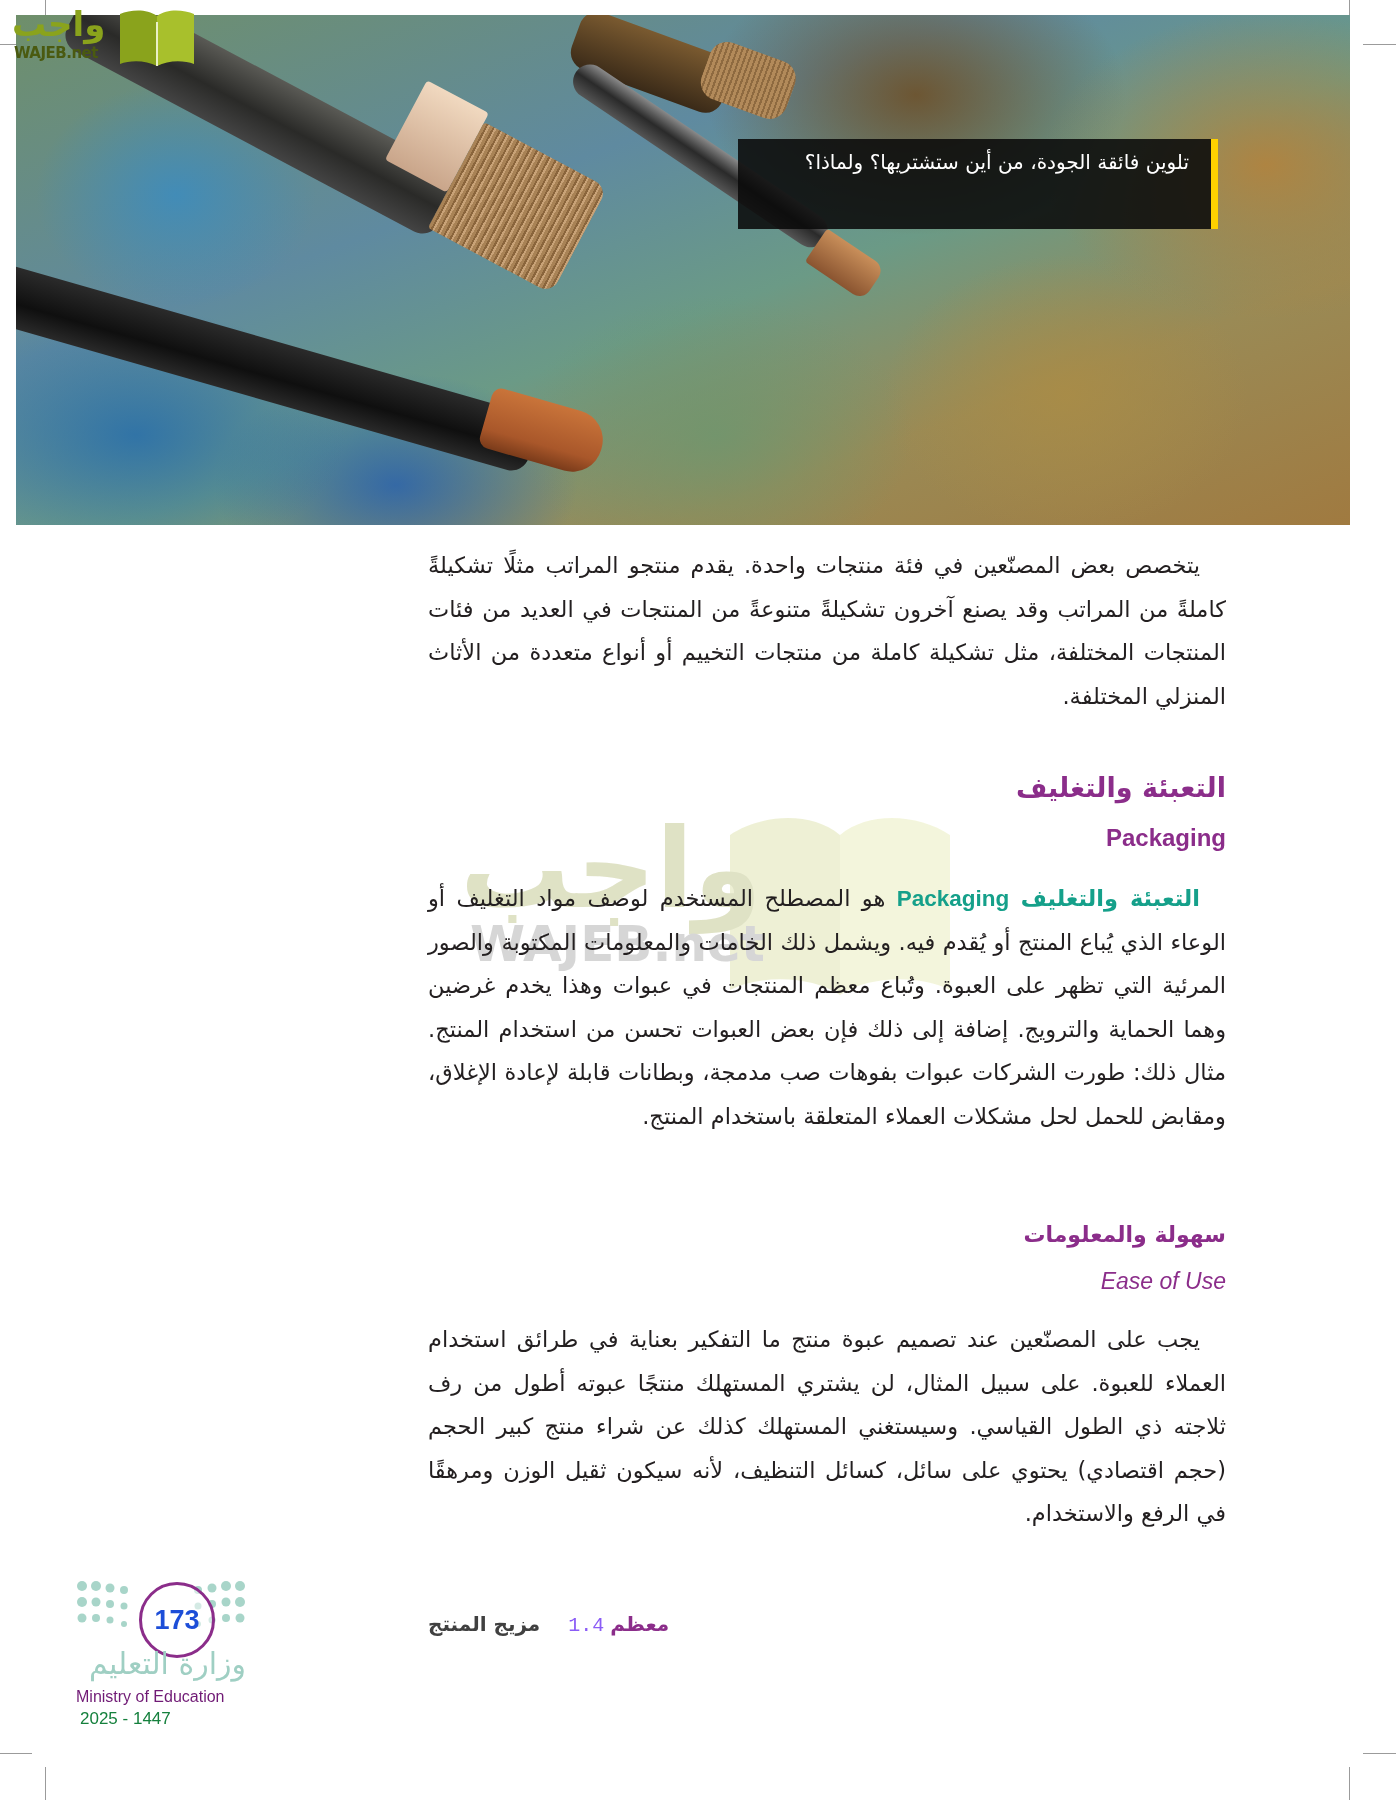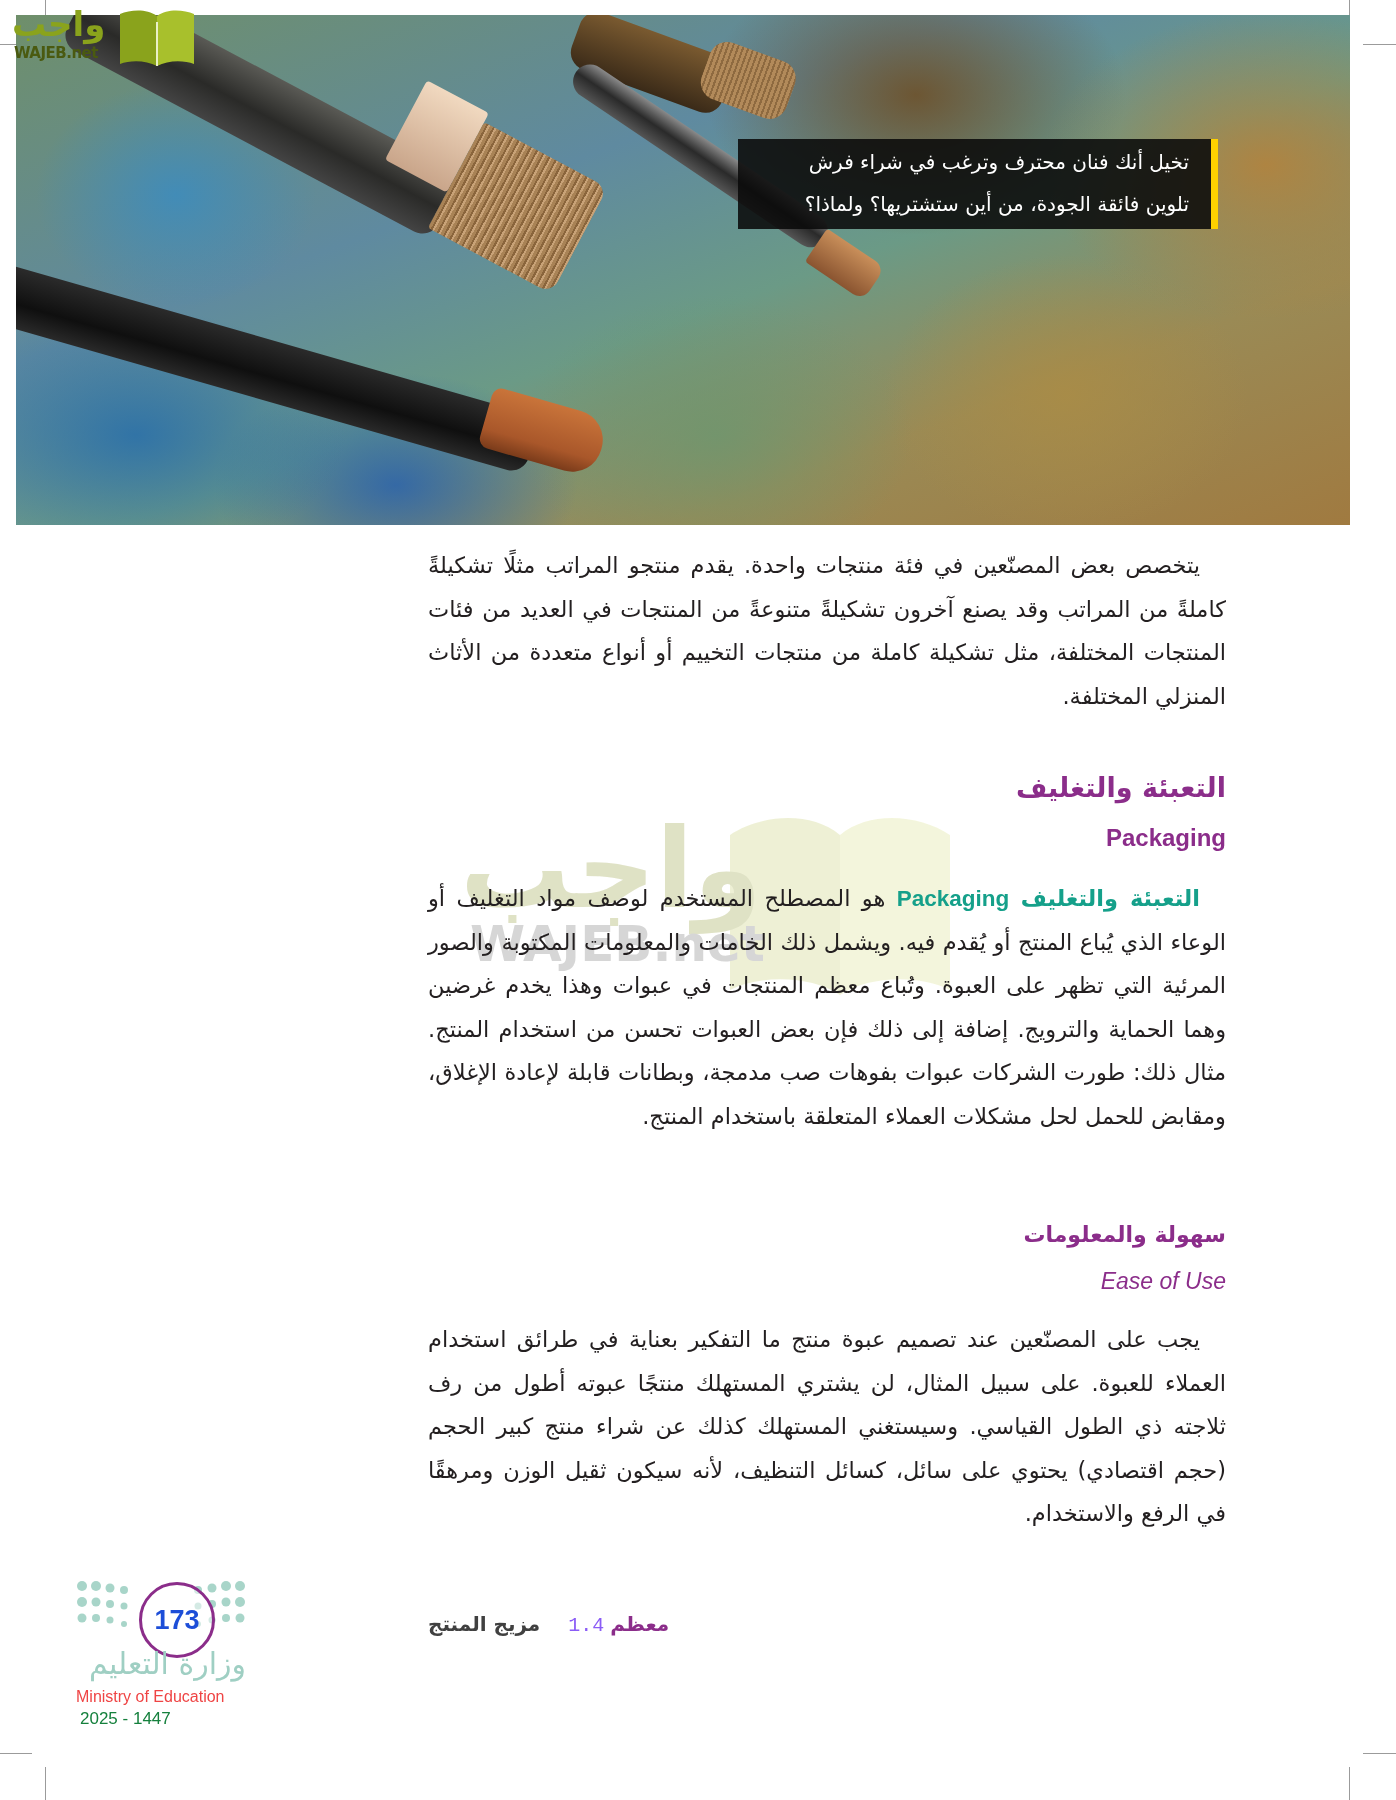--- a/index.html
+++ b/index.html
@@ -84,21 +84,21 @@
 
     .moe { position: absolute; left: 76px; top: 1578px; width: 180px; height: 150px; }
     .moe .dots { position: absolute; left: 0; top: 0; }
     .moe .page-circle {
       position: absolute; left: 63px; top: 4px; width: 70px; height: 70px; border-radius: 50%;
       border: 3px solid #8b2d8a; background: rgba(255,255,255,0.5);
       display: flex; align-items: center; justify-content: center;
       font-family: "Liberation Sans", sans-serif; font-size: 27px; font-weight: bold; color: #1d4ed8;
     }
     .moe .ar { position: absolute; left: 0; top: 68px; width: 170px; font-size: 30px; color: #9fcfc3; direction: rtl; text-align: right; letter-spacing: 2px; }
-    .moe .en { position: absolute; left: 0; top: 110px; font-size: 16px; color: #ef4444; font-family: "Liberation Sans", sans-serif; white-space: nowrap; direction: ltr; }
+    .moe .en { position: absolute; left: 0; top: 110px; font-size: 16px; color: #701a75; font-family: "Liberation Sans", sans-serif; white-space: nowrap; direction: ltr; }
     .moe .year { position: absolute; left: 4px; top: 131px; font-size: 17px; color: #15803d; font-family: "Liberation Sans", sans-serif; white-space: nowrap; direction: ltr; }
   </style>
 </head>
 <body>
 
 <div class="crop" style="left:0;top:44px;width:32px;height:1px;"></div>
 <div class="crop" style="left:45px;top:0;width:1px;height:32px;"></div>
 <div class="crop" style="left:1363px;top:44px;width:33px;height:1px;"></div>
 <div class="crop" style="left:1349px;top:0;width:1px;height:32px;"></div>
 <div class="crop" style="left:0;top:1753px;width:32px;height:1px;"></div>
@@ -112,21 +112,20 @@
   <div class="brush bristle-2"></div>
   <div class="brush brush-handle-4"></div>
   <div class="brush bristle-4"></div>
   <div class="brush brush-handle-3"></div>
   <div class="brush bristle-3"></div>
   <div class="brush brush-handle-1"></div>
   <div class="brush brush-tip-1"></div>
 </div>
 
 <div class="caption">
-  <div>تخيل أنك فنان محترف وترغب في شراء فرش</div>
   <div>تلوين فائقة الجودة، من أين ستشتريها؟ ولماذا؟</div>
 </div>
 
 <div class="wm-top">
   <span class="ar">واجب</span>
   <span class="en">WAJEB.net</span>
   <svg class="book" width="82" height="60" viewBox="0 0 82 60">
     <path d="M41 8 C30 0 14 2 4 6 L4 56 C14 52 30 52 41 58 Z" fill="#8aa31c"></path>
     <path d="M41 8 C52 0 68 2 78 6 L78 56 C68 52 52 52 41 58 Z" fill="#a8c02c"></path>
     <path d="M41 14 L41 58" stroke="#e9f0c8" stroke-width="2"></path>

